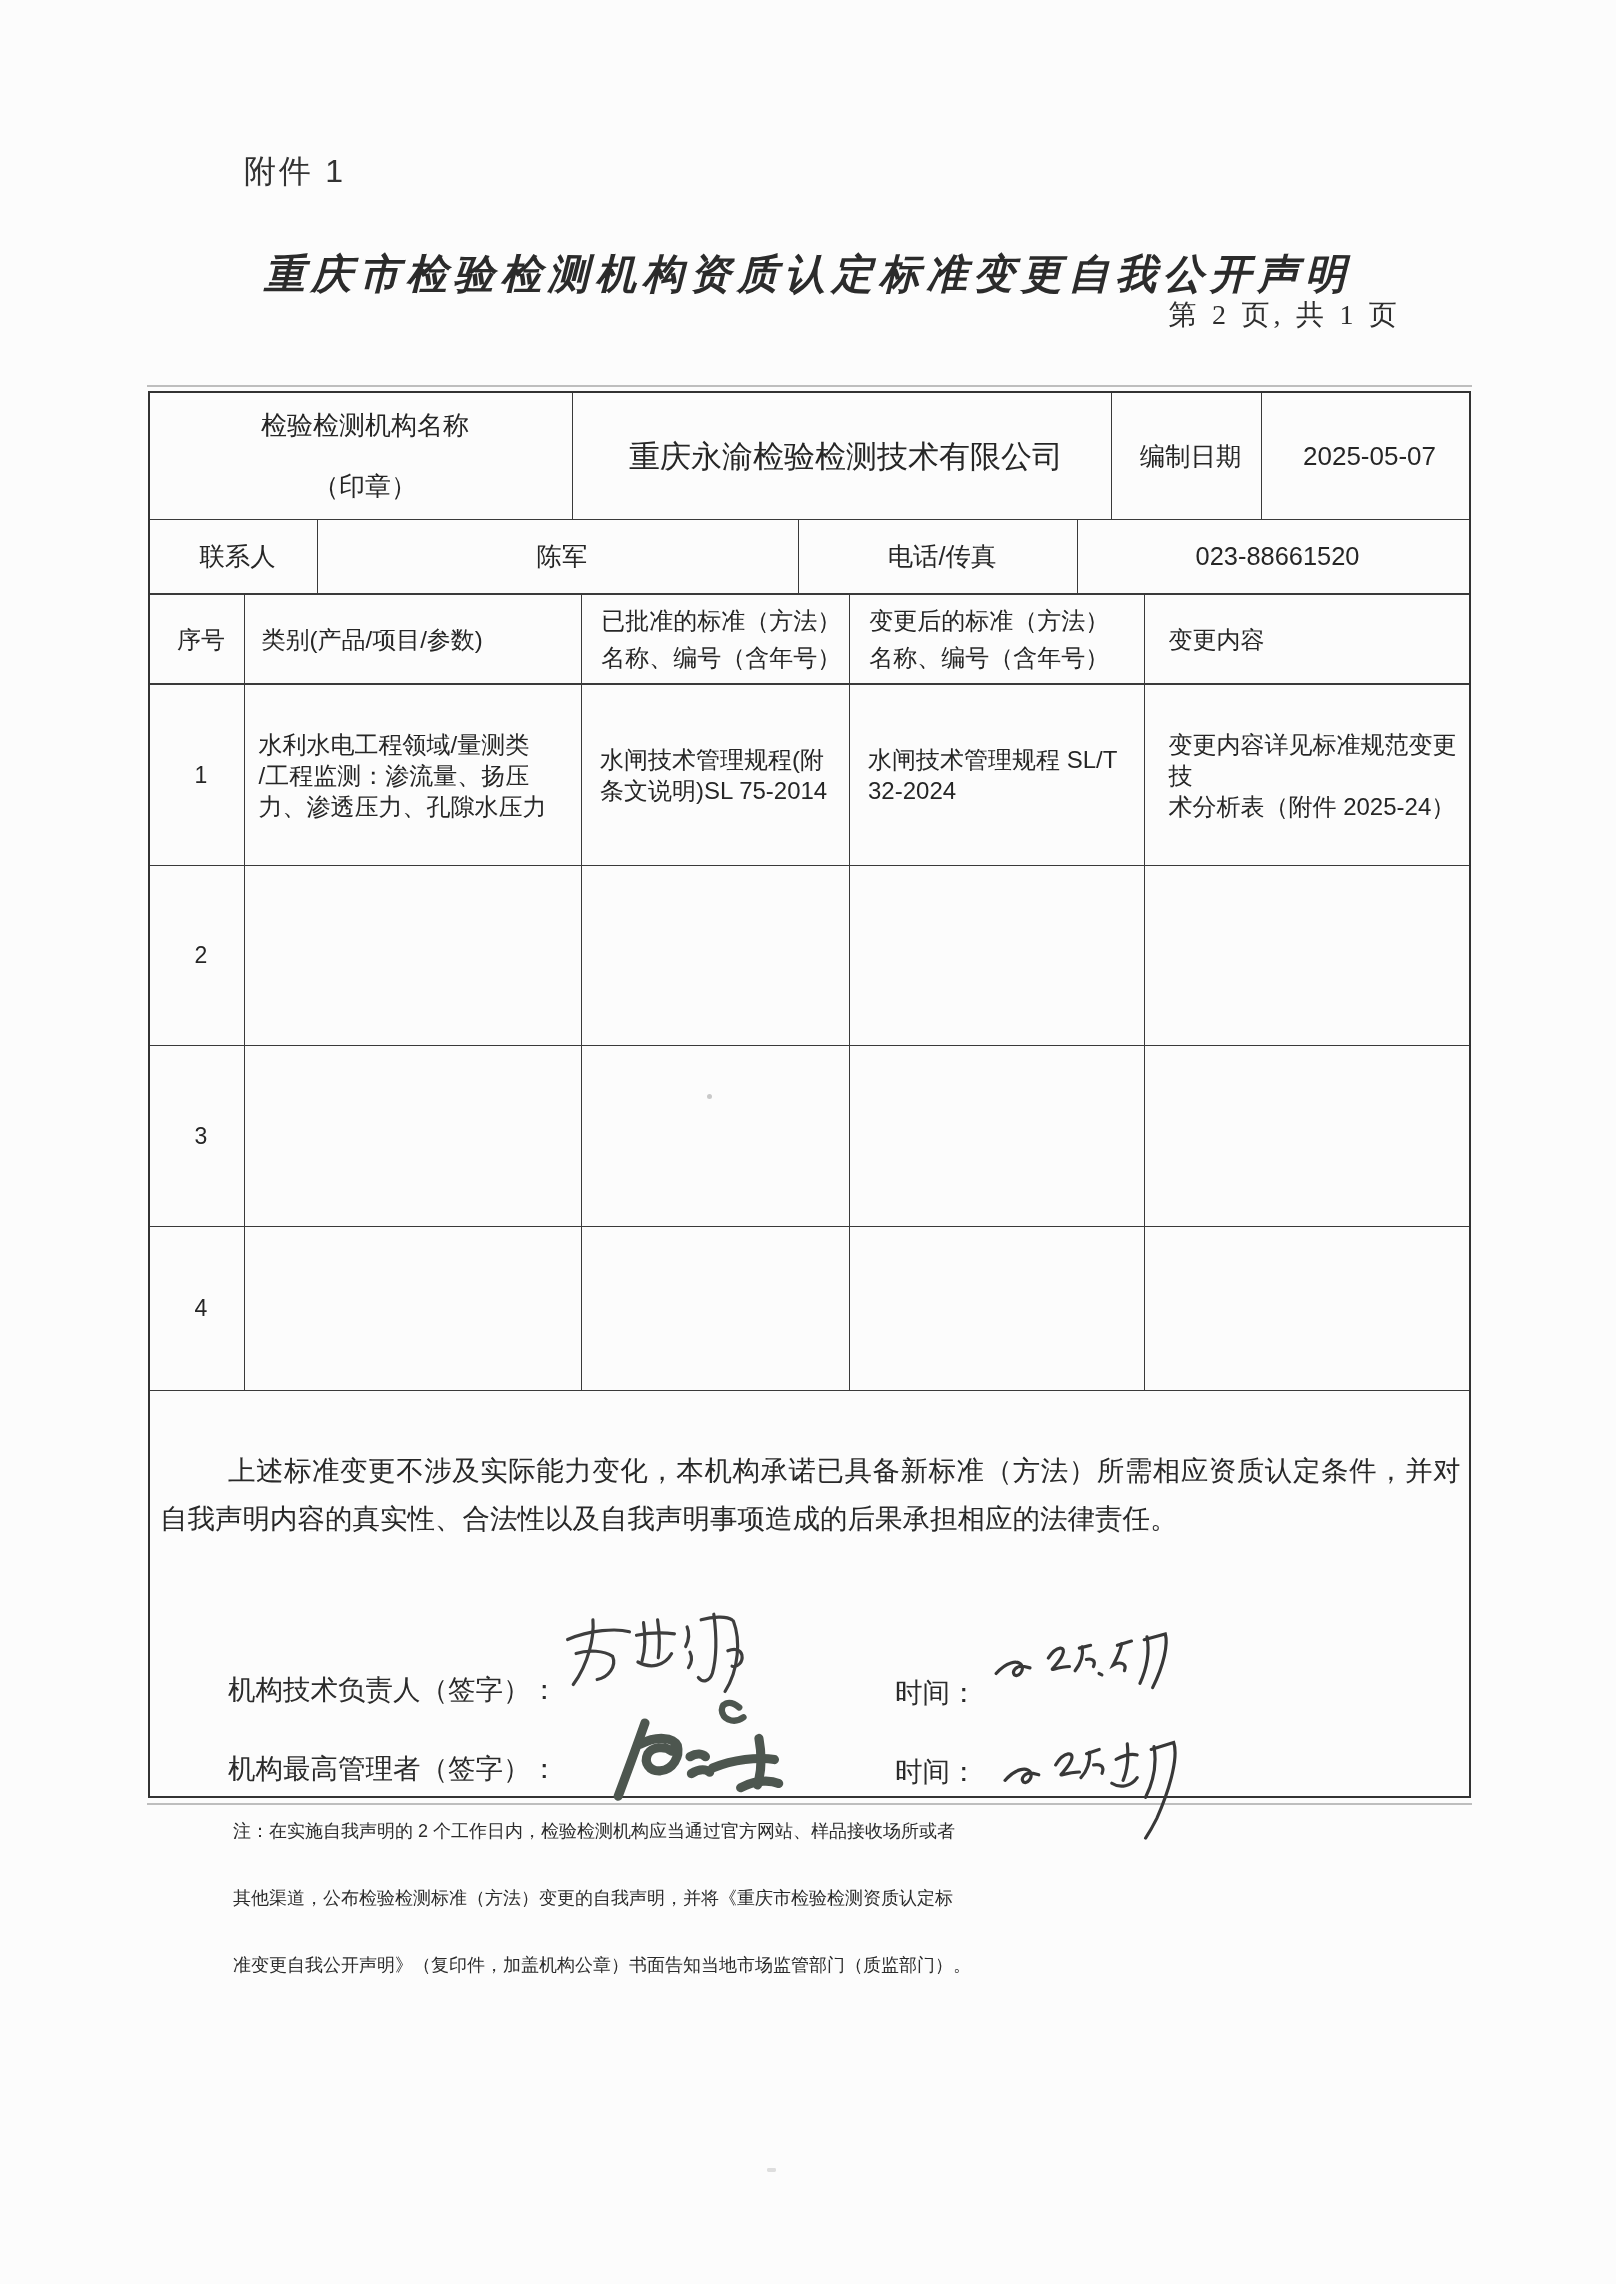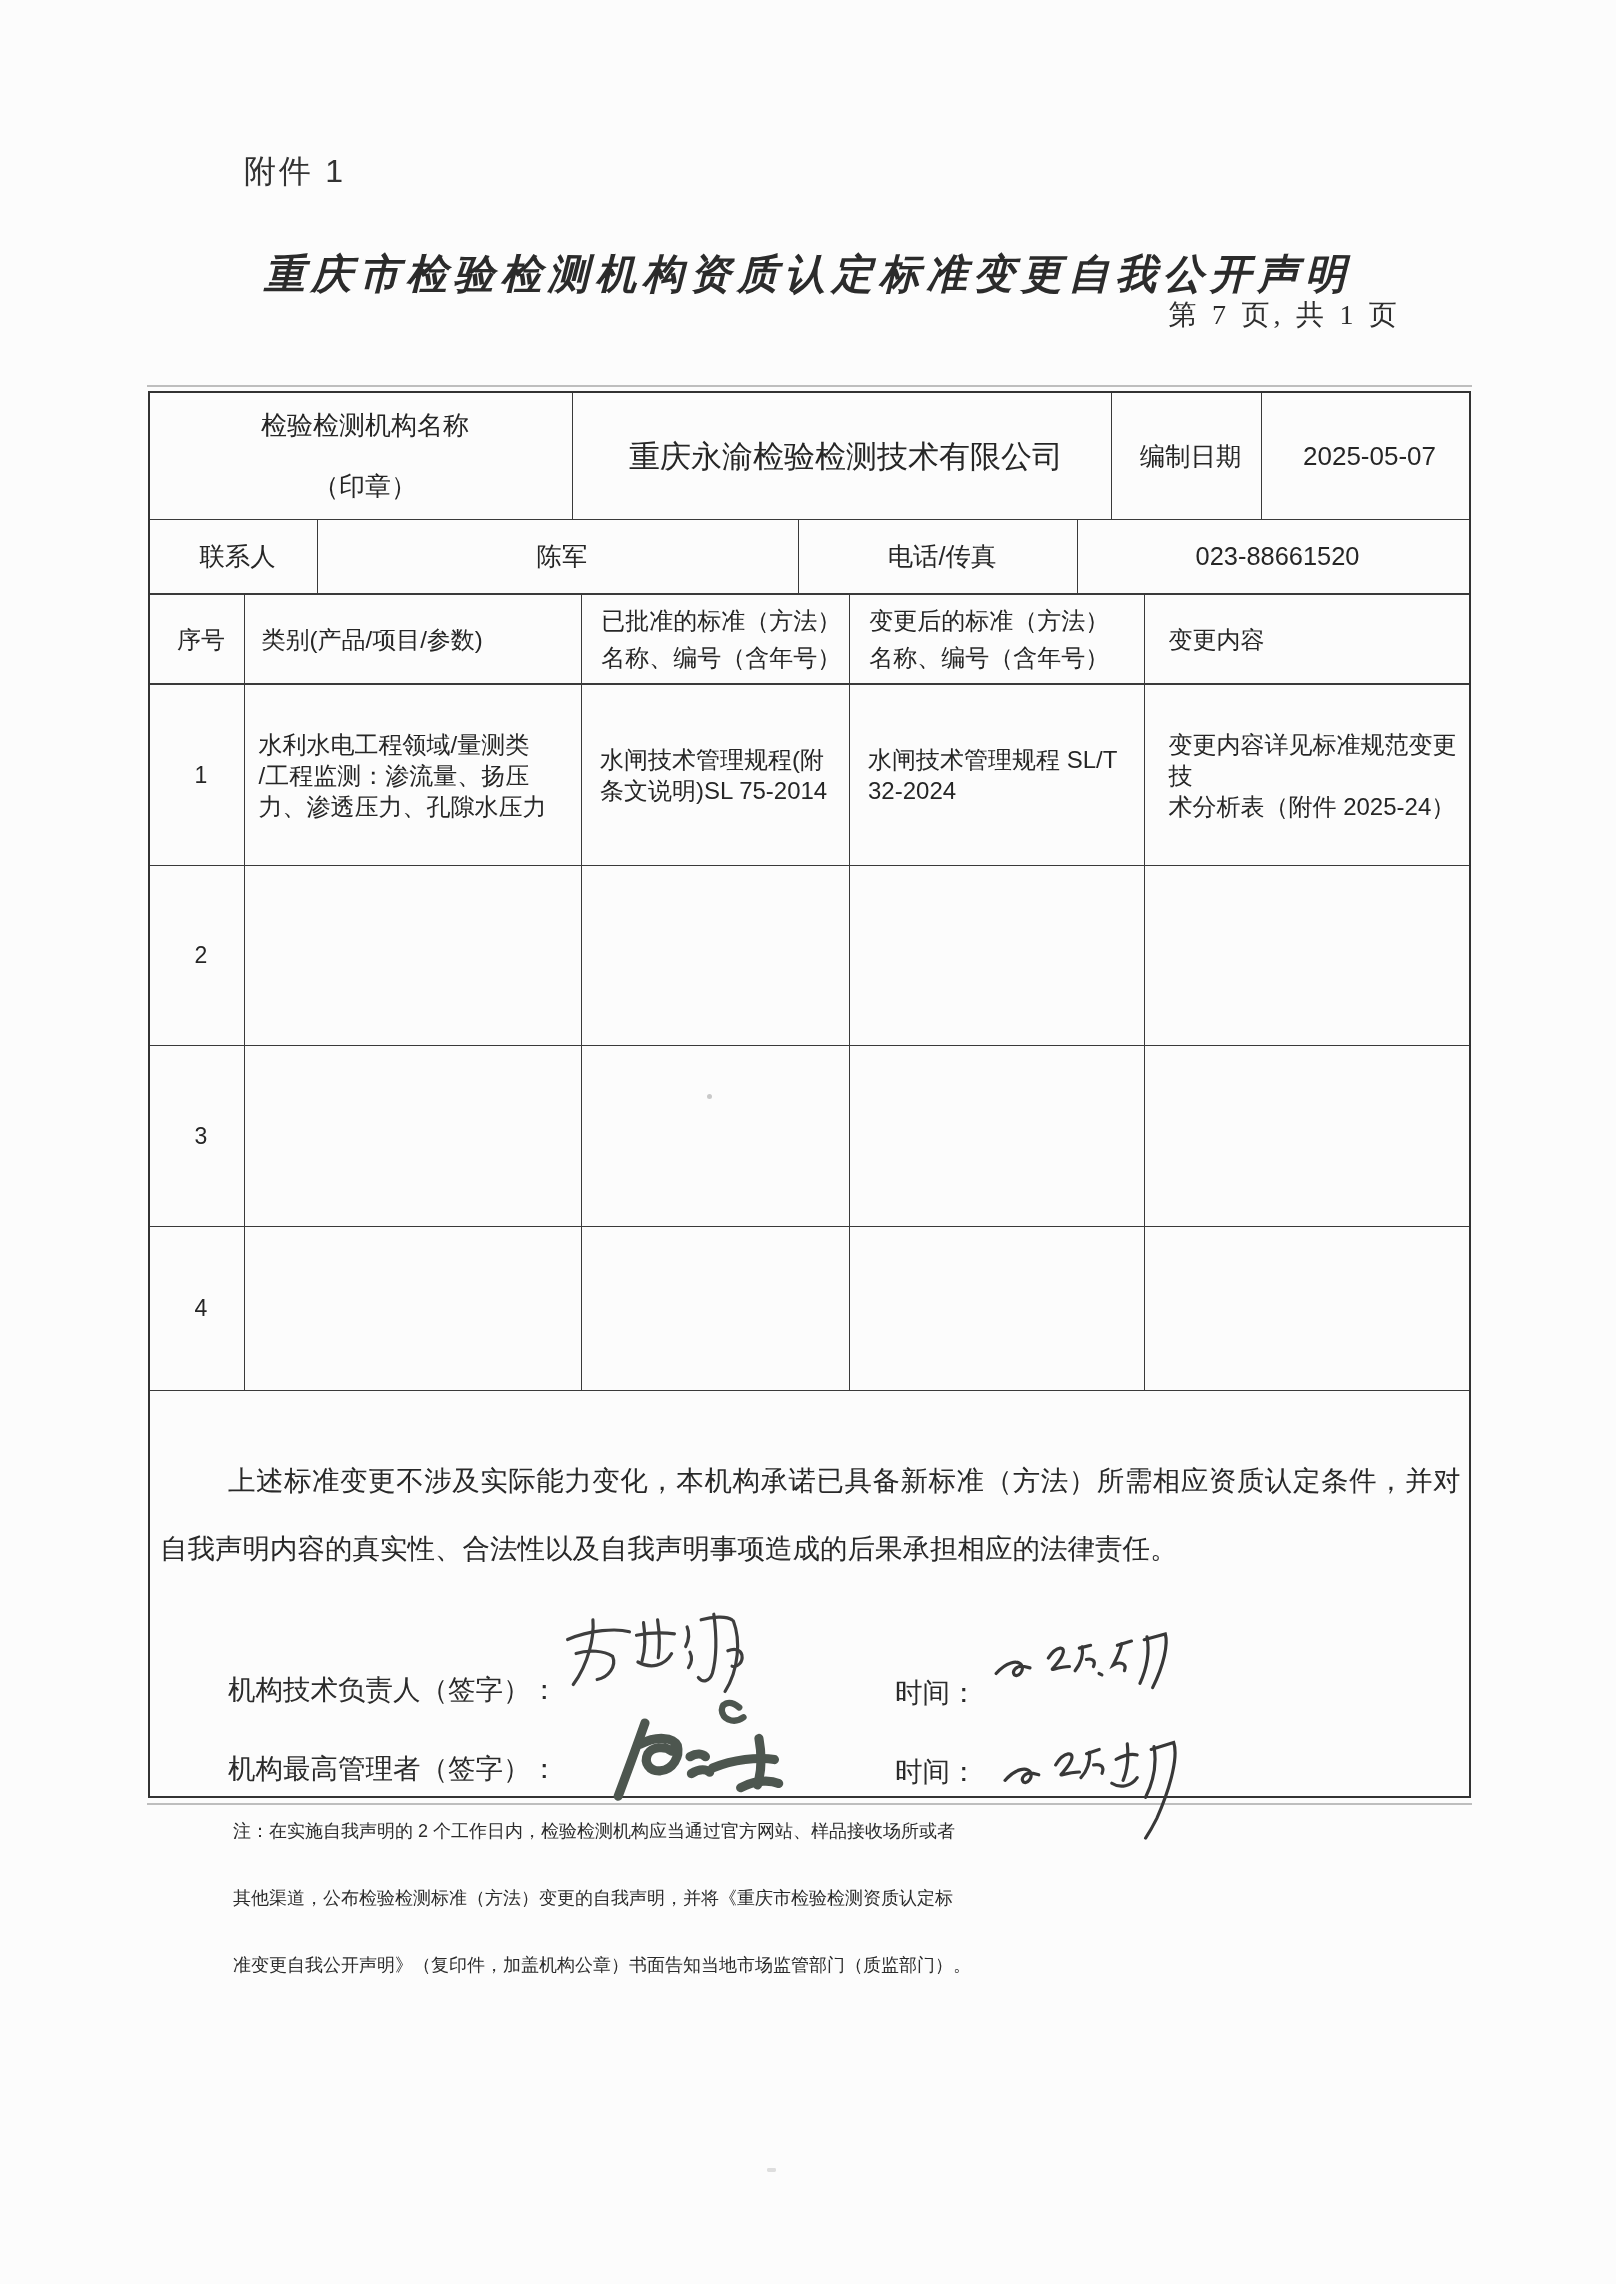--- a/index.html
+++ b/index.html
@@ -81,21 +81,21 @@
   .row-header .c5{padding-left:15.5px;}
   .num{justify-content:center;font-size:23px;}
   .row-r1 .c2{padding:0 2.8px 0 5.6px;}
   .row-r1 .c3{padding-left:10px;}
   .row-r1 .c4{padding-left:10px;}
   .row-r1 .c5{padding-left:15.5px;padding-right:4.2px;}
 
   
   .statement{
     position:absolute;top:56px;left:10px;right:8.5px;margin:0;
-    font-size:27.5px;line-height:68px;text-indent:68px;
+    font-size:27.5px;line-height:48px;text-indent:68px;
     text-align:justify;color:#282828;
   }
   .sig-label{position:absolute;font-size:27.5px;color:#2b2b2b;}
   .lbl-tech{left:78px;top:281px;}
   .lbl-mgr{left:78px;top:360px;}
   .lbl-time1{left:745px;top:284px;}
   .lbl-time2{left:745px;top:363px;}
 
   
   .ink{position:absolute;pointer-events:none;}
@@ -114,21 +114,21 @@
   
   .artifact{position:absolute;background:#c9c9c9;border-radius:50%;}
   .art-1{left:707px;top:1094px;width:5px;height:5px;}
   .art-2{left:767px;top:2168px;width:8.5px;height:3.5px;border-radius:1.4px;opacity:.6;}
 </style>
 </head>
 <body>
 
 <div class="attachment">附件 1</div>
 <h1 class="doc-title">重庆市检验检测机构资质认定标准变更自我公开声明</h1>
-<div class="page-indicator">第 7 页, 共 1 页</div>
+<div class="page-indicator">第 2 页, 共 1 页</div>
 
 <div class="doc-table">
 
   <div class="row row-org">
     <div class="cell o1 center pre">检验检测机构名称
 （印章）</div>
     <div class="cell o2 center">重庆永渝检验检测技术有限公司</div>
     <div class="cell o3 center">编制日期</div>
     <div class="cell o4 center last">2025-05-07</div>
   </div>

